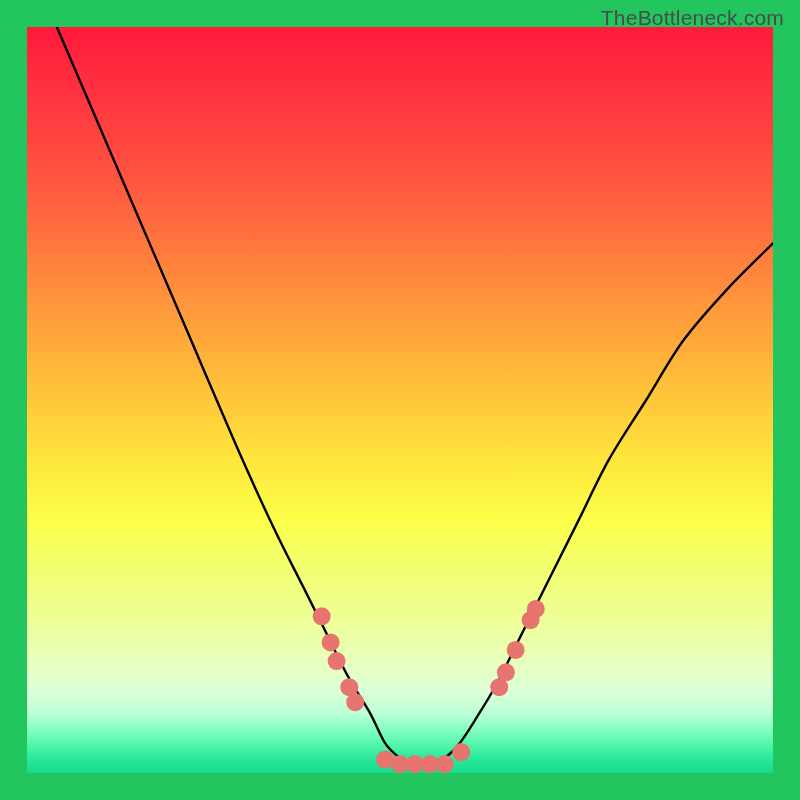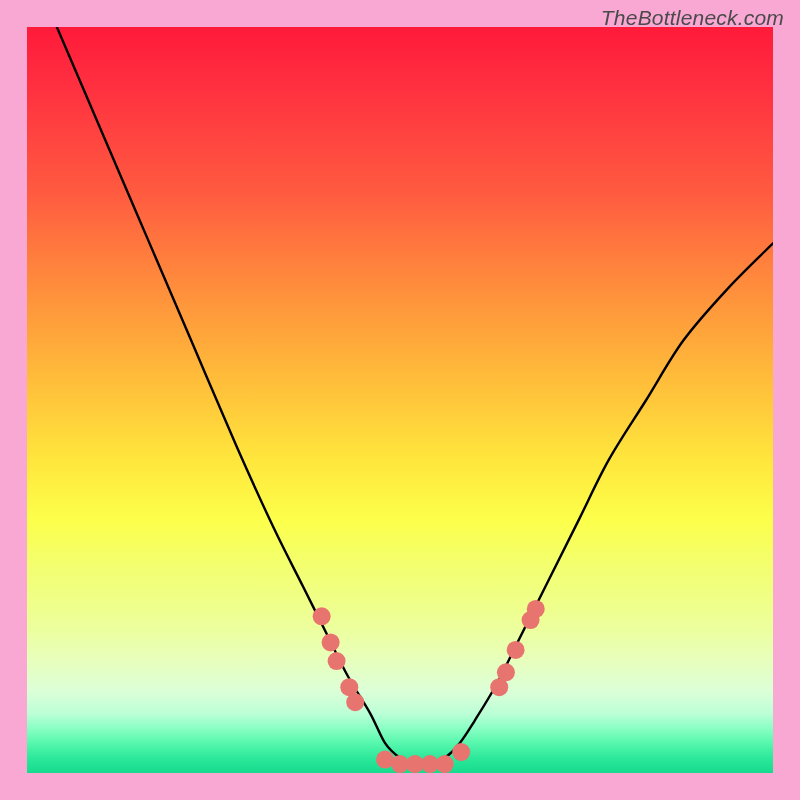--- a/index.html
+++ b/index.html
@@ -8,22 +8,21 @@
     width: 800px;
     height: 800px;
     background: #000;
     overflow: hidden;
     font-family: Arial, Helvetica, sans-serif;
   }
   .chart-wrap {
     position: relative;
     width: 800px;
     height: 800px;
-    background: #f9a8d4;
-    font-style: italic;
+    background: #22c55e;
   }
   .plot-area {
     position: absolute;
     left: 27px;
     top: 27px;
     width: 746px;
     height: 746px;
     overflow: hidden;
   }
   .gradient-bg {

